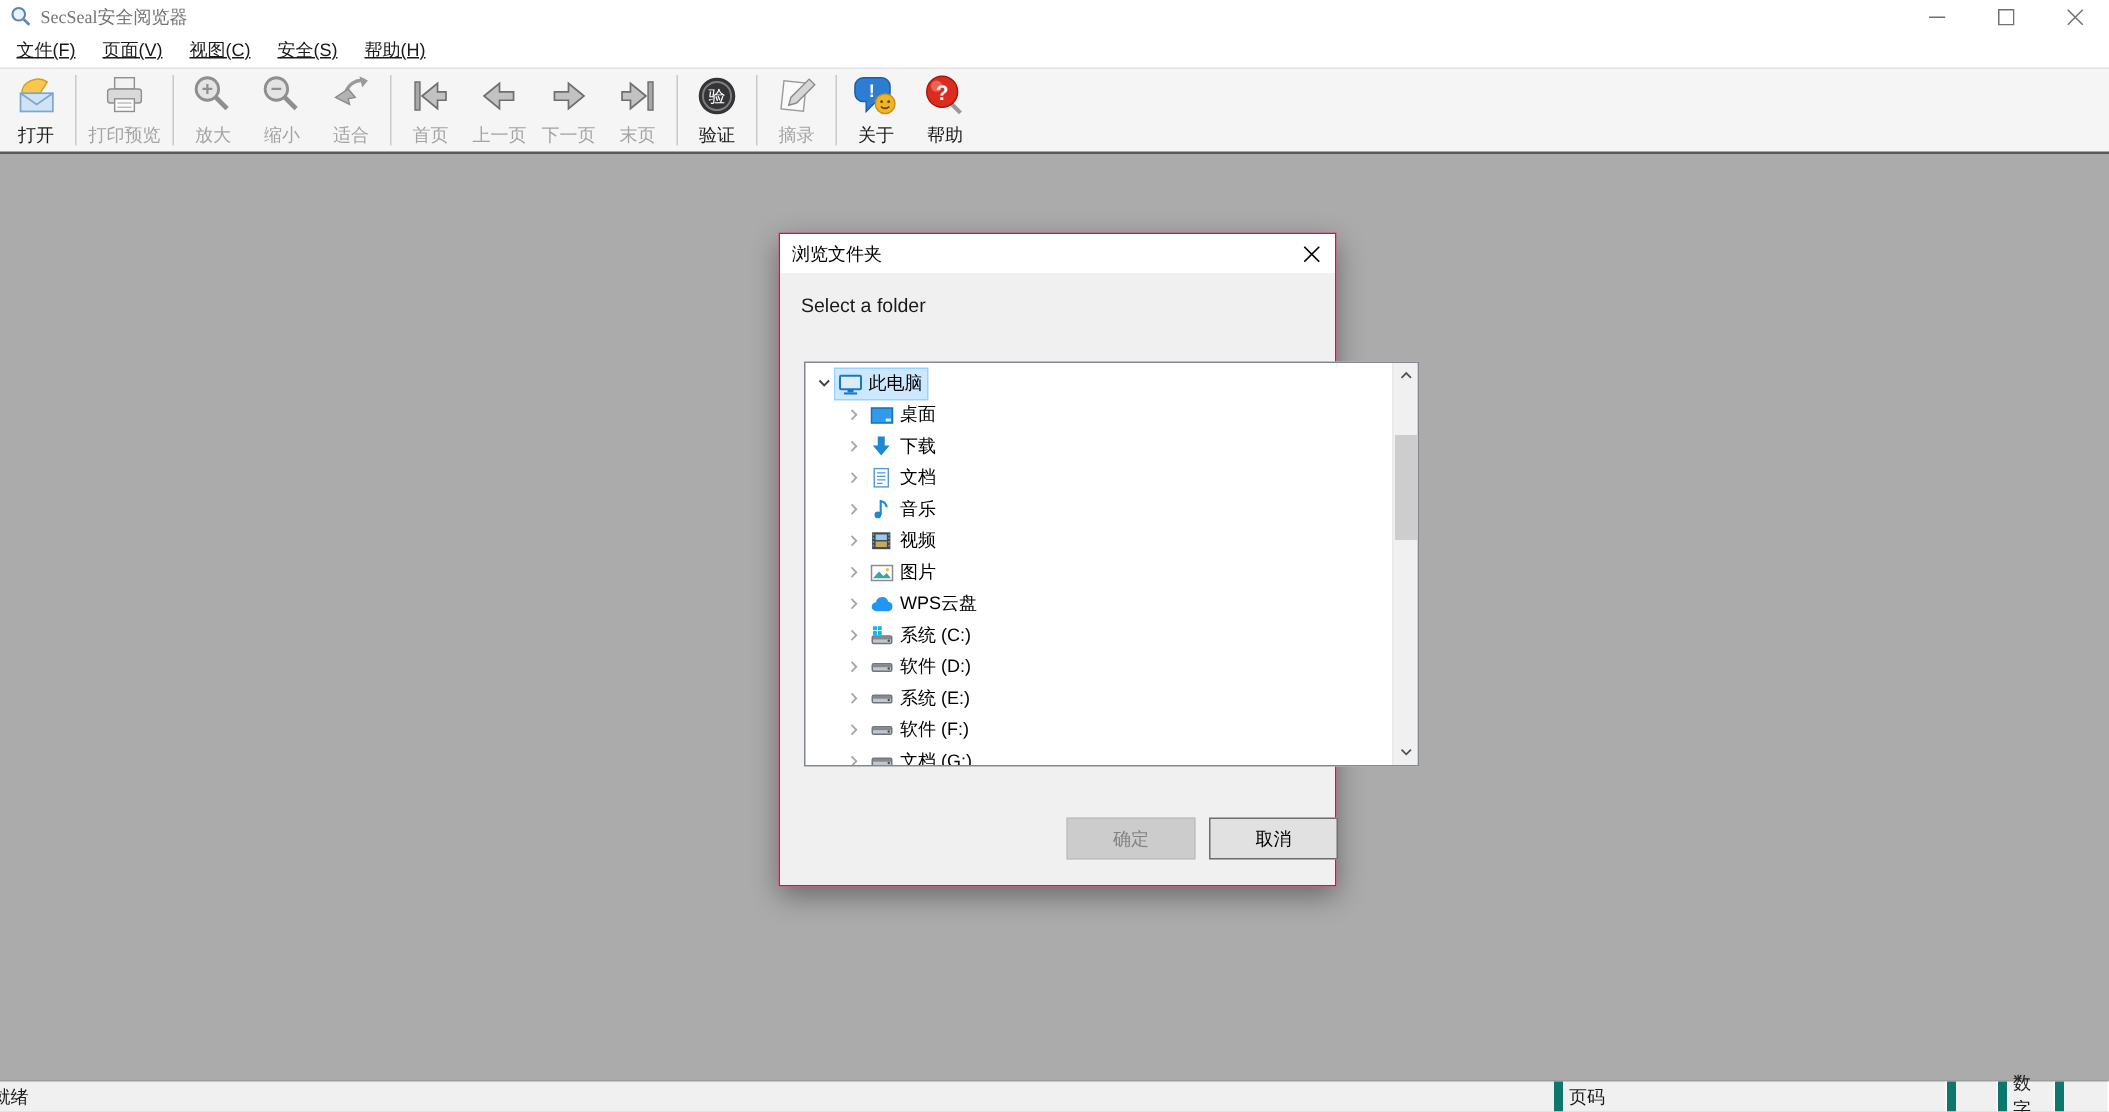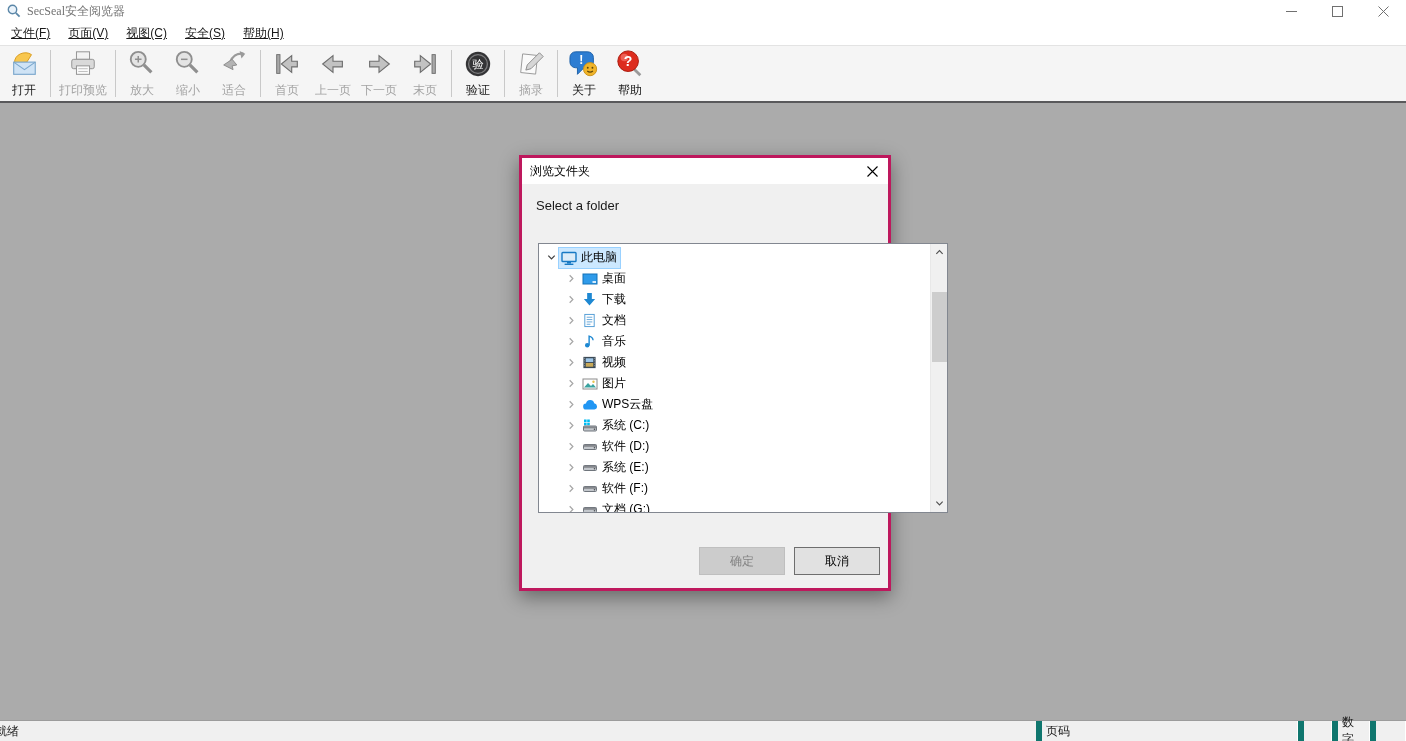--- a/index.html
+++ b/index.html
@@ -32,42 +32,42 @@
   
   .statusbar { height:21px; background:#f0f0f0; border-top:1px solid #9c9c9c; display:flex; align-items:stretch; font-size:12px; color:#1a1a1a; flex:0 0 auto; }
   .sb-left { flex:1 1 auto; display:flex; align-items:center; padding-left:1px; text-indent:-6px; overflow:hidden; }
   .sb-pane { border-left:6px solid #0f766e; border-right:1px solid #ffffff; display:flex; align-items:center; padding:0 4px; flex:0 0 auto; }
   .sb-page { width:262px; }
   .sb-small { width:34px; }
   .sb-num { width:38px; }
   .sb-end { width:36px; }
 
   
-  .dialog { position:absolute; left:519px; top:155px; width:372px; height:436px; background:#f0f0f0; border:3px solid #be185d; box-shadow:0 6px 18px rgba(0,0,0,.4); }
+  .dialog { position:absolute; left:519px; top:155px; width:372px; height:436px; background:#f0f0f0; border:1px solid #be185d; box-shadow:0 6px 18px rgba(0,0,0,.4); }
   .dlg-titlebar { height:26px; background:#ffffff; display:flex; align-items:center; padding-left:8px; }
   .dlg-title { font-size:12px; color:#000; }
   .dlg-close { margin-left:auto; width:32px; height:100%; display:flex; align-items:center; justify-content:center; color:#000; }
   .dlg-label { position:absolute; left:14px; top:40px; font-size:13px; color:#1a1a1a; }
 
   .tree { position:absolute; left:16px; top:85px; width:410px; height:270px; background:#ffffff; border:1px solid #828790; overflow:hidden; padding-top:3px; }
   .trow { height:21px; display:flex; align-items:center; font-size:12px; color:#000; white-space:nowrap; }
   .trow.lvl0 { padding-left:5px; }
   .trow.lvl1 { padding-left:25px; }
   .chev { width:15px; height:15px; display:inline-flex; align-items:center; justify-content:center; flex:0 0 auto; }
   .ticon { width:17px; height:16px; display:inline-flex; align-items:center; justify-content:center; margin:0 3px 0 2px; flex:0 0 auto; }
   .tlabel { padding:1px 3px 2px 1px; }
   .selwrap { display:inline-flex; align-items:center; background:#cce8ff; outline:1px solid #99d1ff; }
   .selwrap .ticon { margin-left:1px; }
 
   .tree-scrollbar { position:absolute; top:0; right:0; width:17px; height:100%; background:#f0f0f0; border-left:1px solid #e8e8e8; }
   .ts-arrow { position:absolute; left:0; width:17px; height:17px; display:flex; align-items:center; justify-content:center; }
   .ts-up { top:0; } .ts-down { bottom:0; }
   .ts-thumb { position:absolute; left:1px; top:48px; width:15px; height:70px; background:#cdcdcd; }
 
-  .btn { position:absolute; width:86px; height:28px; font-size:12px; font-family:inherit; }
+  .btn { position:absolute; width:86px; height:28px; font-size:12px; font-family:inherit;margin-left:14px; }
   .btn-ok { left:177px; top:389px; background:#cccccc; border:1px solid #bfbfbf; color:#838383; }
   .btn-cancel { left:272px; top:389px; background:#e1e1e1; border:1px solid #6e6e6e; color:#000; }
 
   svg { display:block; }
 </style>
 </head>
 <body>
 
 <div class="app">
 

